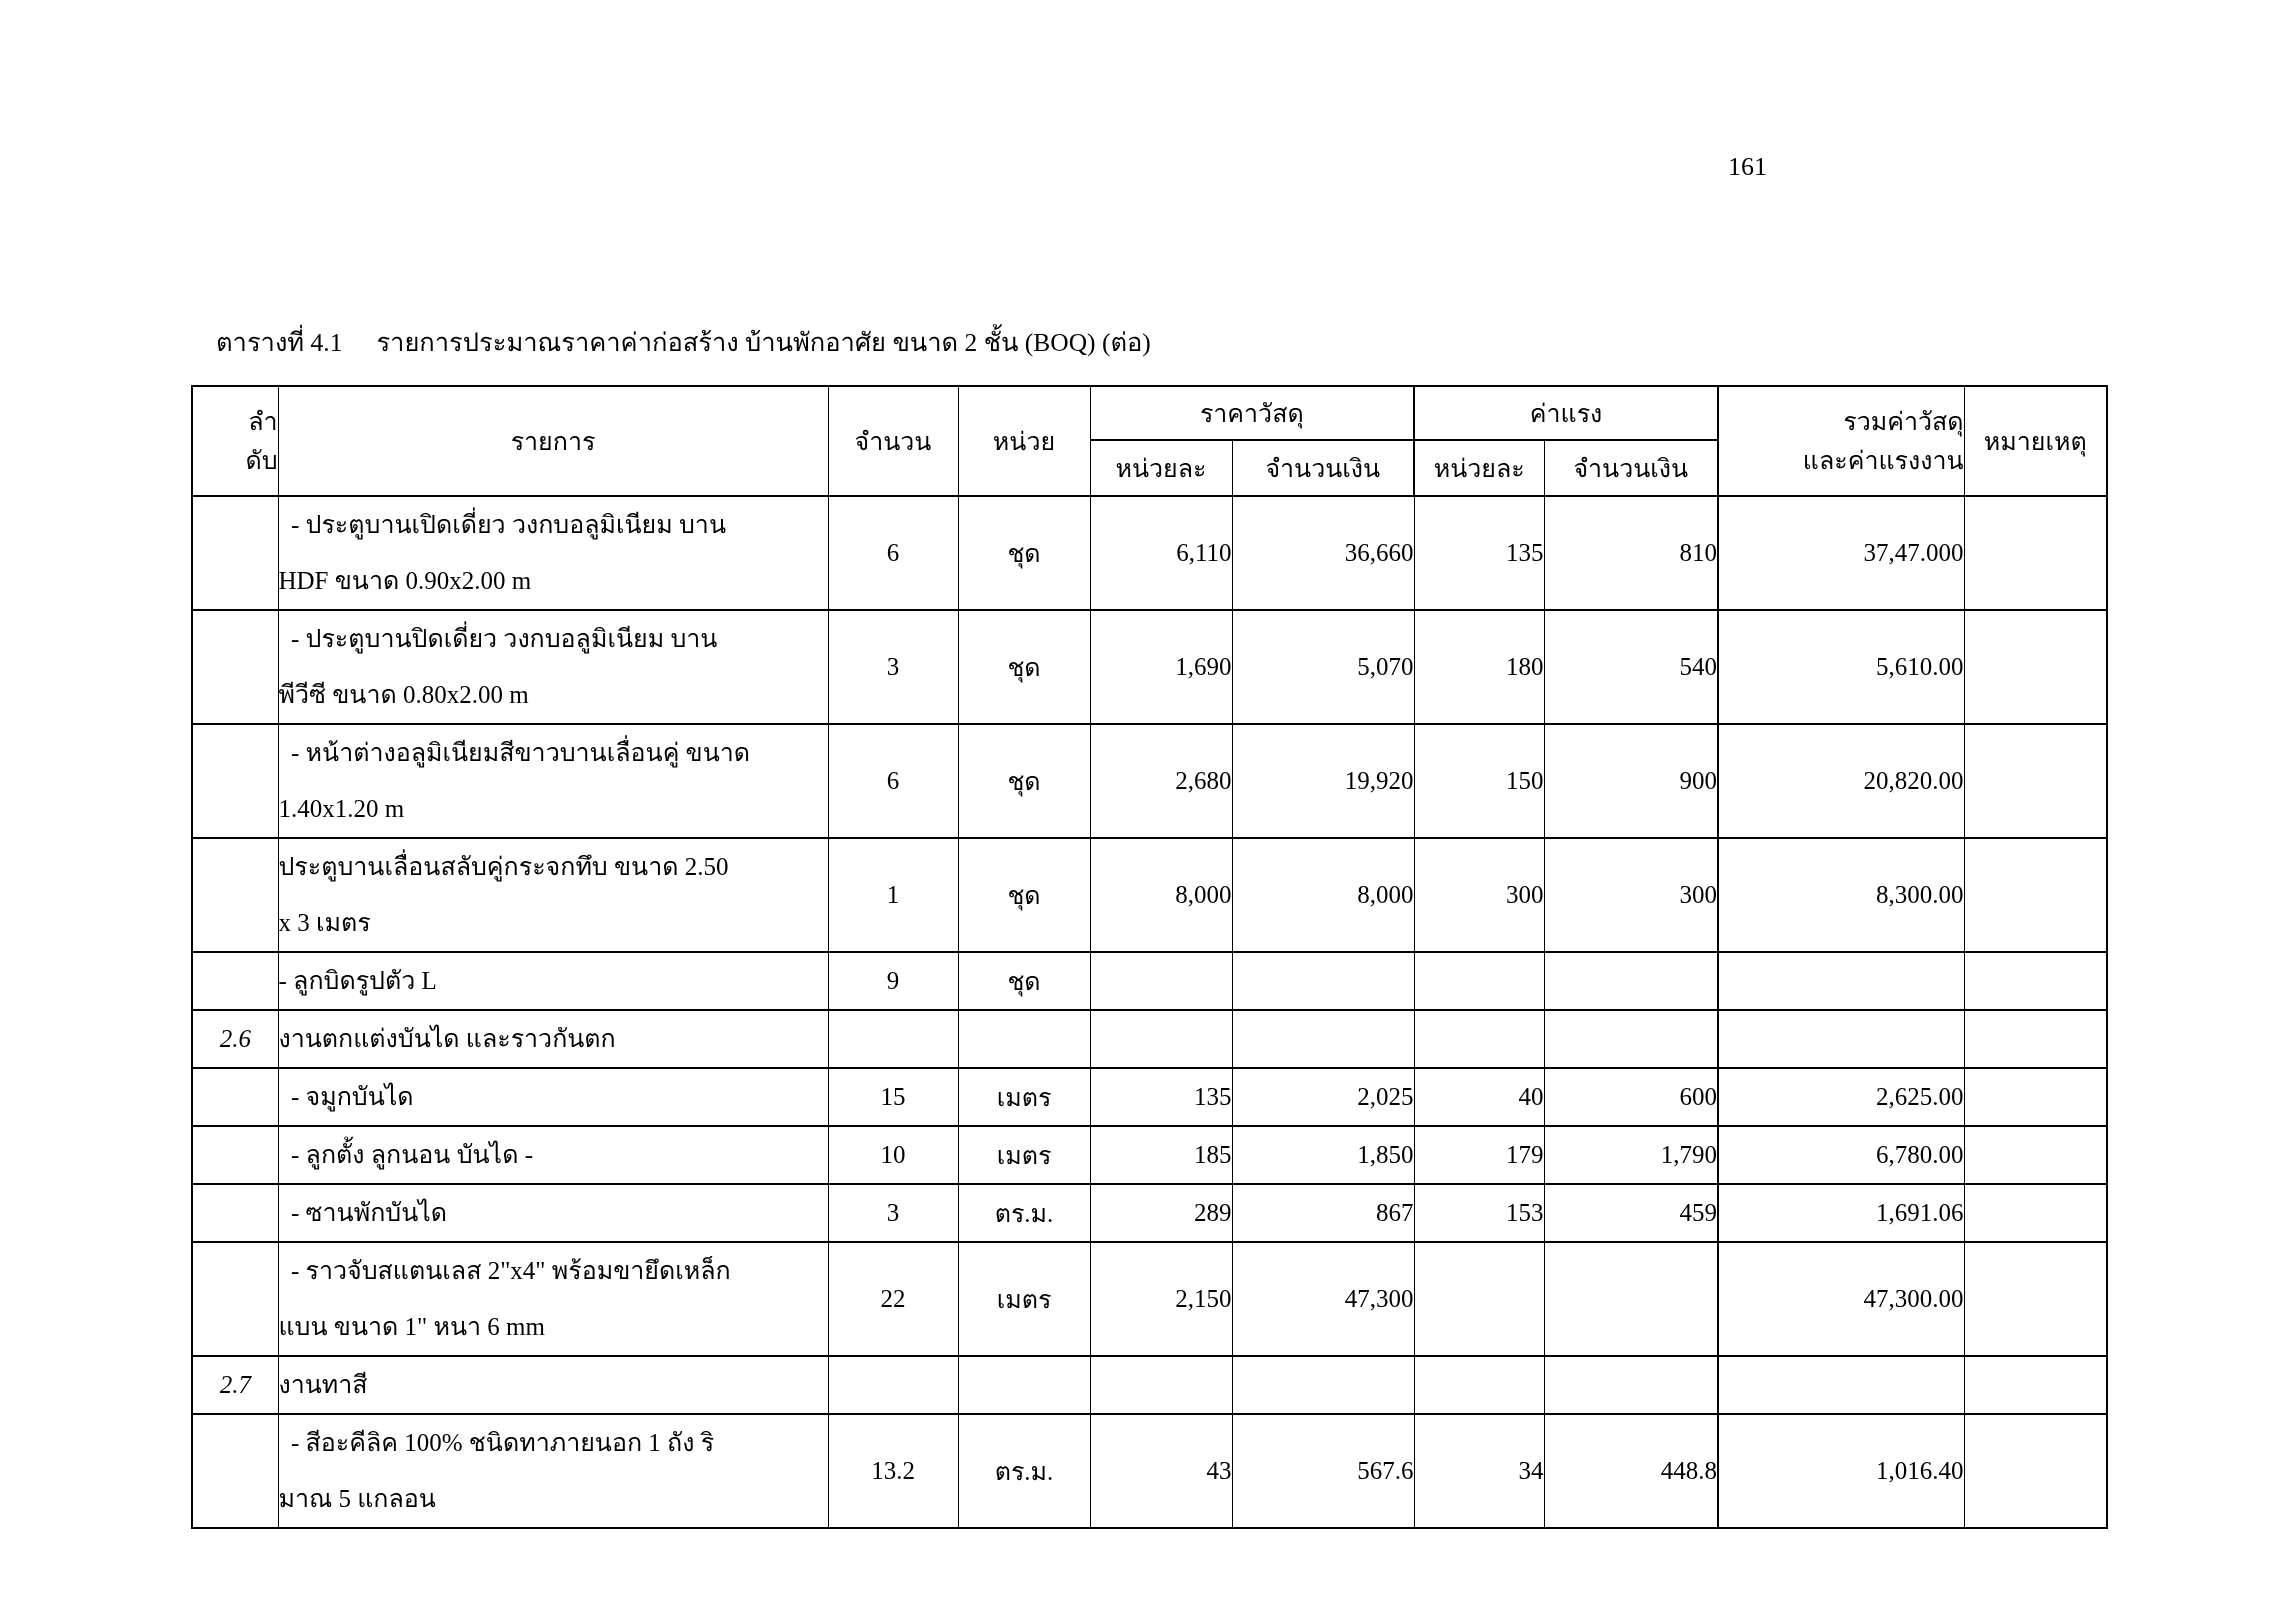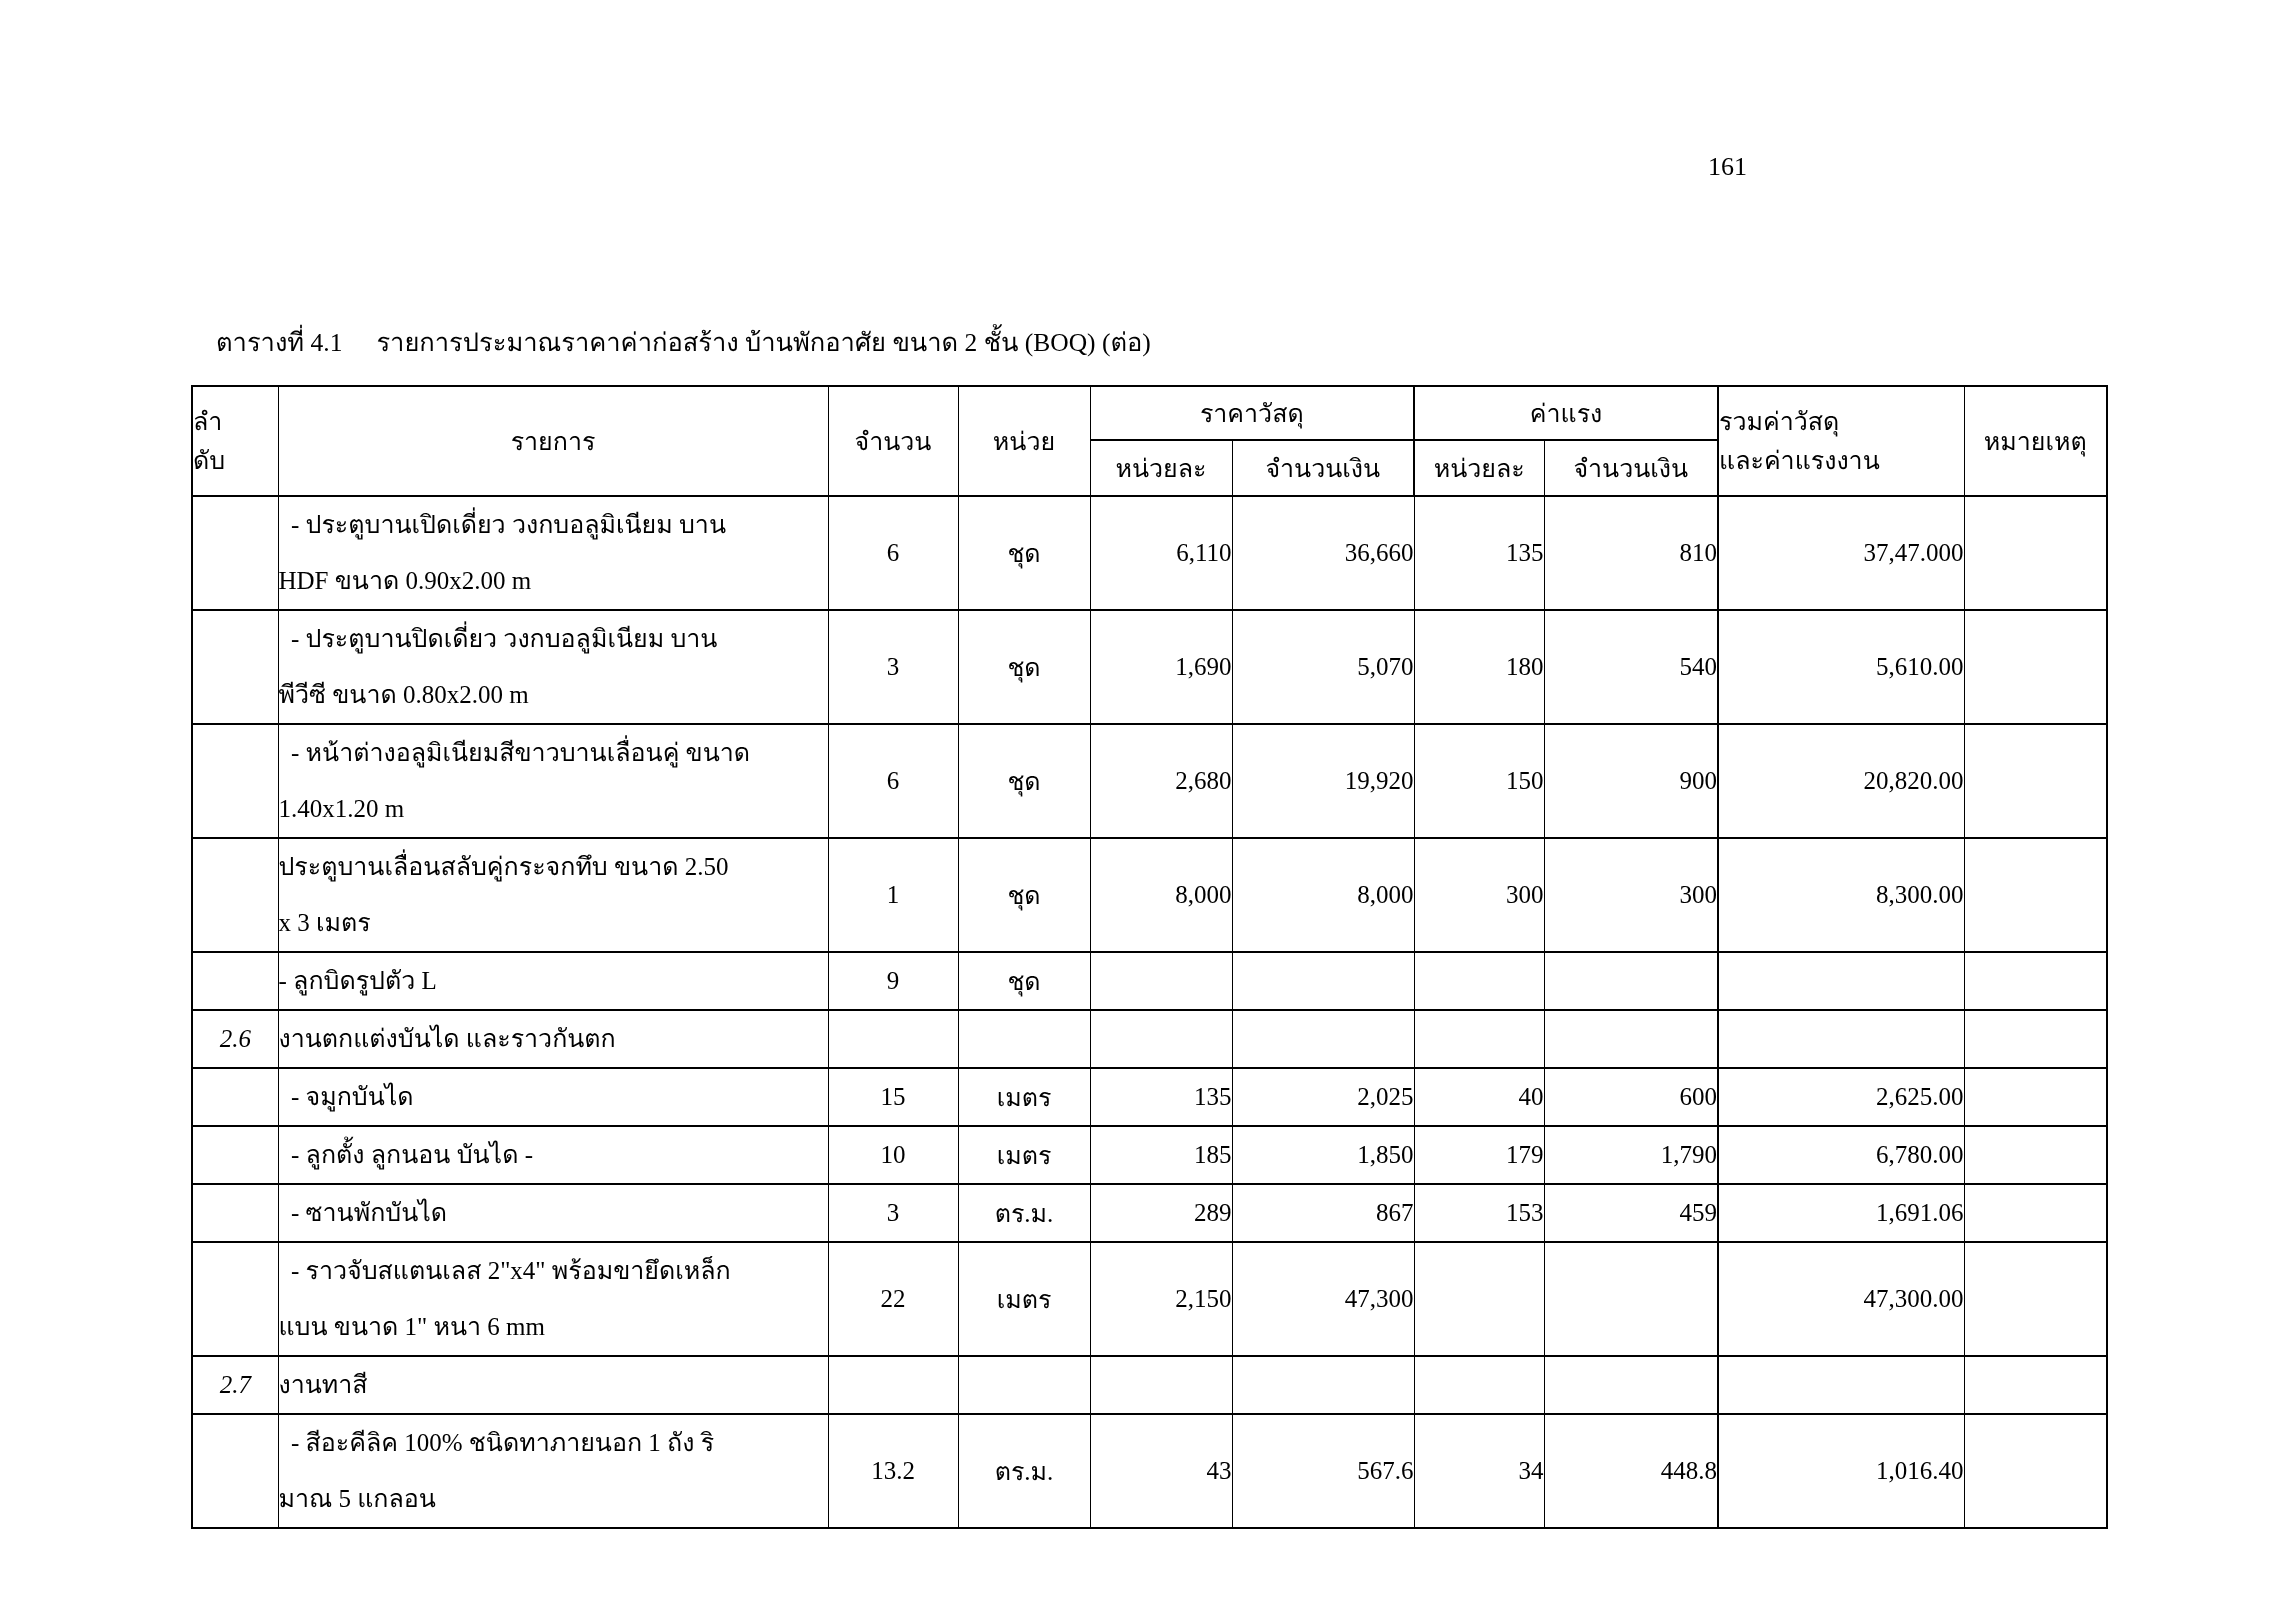--- a/index.html
+++ b/index.html
@@ -7,20 +7,21 @@
     padding: 0;
     background: #ffffff;
   }
   .page {
     position: relative;
     width: 1943px;
     height: 1624px;
     background: #ffffff;
     font-family: "Liberation Serif", "DejaVu Sans", serif;
     color: #000000;
+    padding-left: 20px;
   }
   .page-number {
     position: absolute;
     top: 152px;
     right: 196px;
     font-size: 26px;
   }
   .doc-title {
     position: absolute;
     top: 322px;
@@ -54,21 +55,21 @@
   .v-thick-r { border-right: 2.6px solid #000 !important; }
   .v-thick-l { border-left: 2.6px solid #000 !important; }
 
   tr.hrow-a { height: 54px; }
   tr.hrow-b { height: 56px; }
   tr.r-tall  { height: 100px; }
   tr.r-short { height: 52px; }
 
   th.h-center { text-align: center; }
   th.h-twoline {
-    text-align: left;
+    text-align: right;
     white-space: pre-wrap;
     line-height: 39px;
   }
   td.c-no {
     text-align: center;
     font-style: italic;
   }
   td.c-item {
     text-align: left;
     white-space: pre-wrap;

